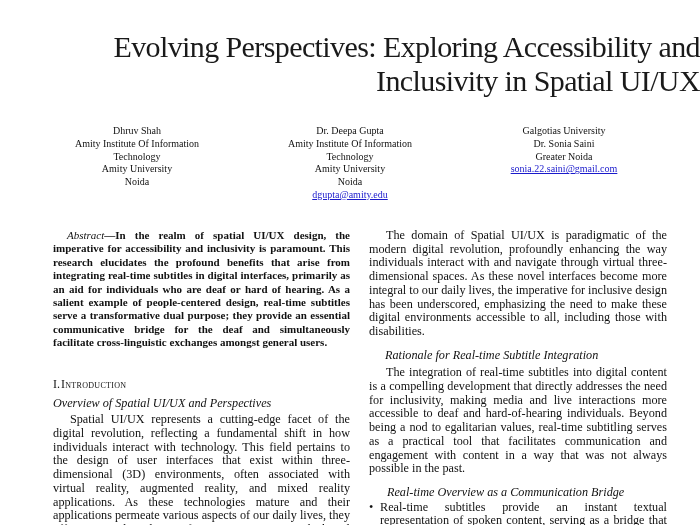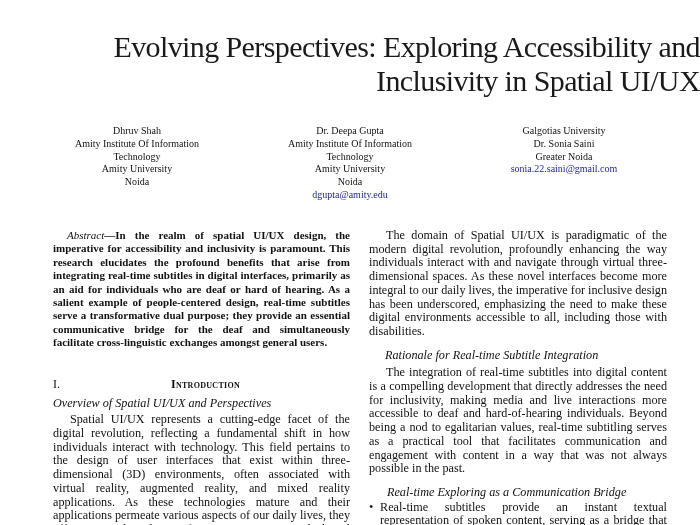--- a/index.html
+++ b/index.html
@@ -42,20 +42,21 @@
       top: 0;
       width: 220px;
       text-align: center;
       font-size: 10px;
       line-height: 12.8px;
     }
     .author .line { display: block; }
     .author .email {
       display: block;
       color: #1a1acc;
+      text-decoration: underline;
     }
     .author-1 { left: 27px; }
     .author-2 { left: 240px; }
     .author-3 { left: 454px; }
 
     .col {
       position: absolute;
       top: 229px;
       width: 297px;
       font-size: 12.2px;
@@ -80,24 +81,23 @@
       height: 14px;
       font-size: 12px;
     }
     .section-num {
       position: absolute;
       left: 0; top: 0;
     }
     .section-title {
       position: absolute;
       left: 8px; right: 0; top: 0;
-      text-align: center;
+      text-align: left;
       font-variant: small-caps;
       letter-spacing: 0.3px;
-      font-weight: bold;
     }
     .subheading {
       font-style: italic;
       margin: 5px 0 3px 0;
       font-size: 12.2px;
     }
     .para {
       margin: 0;
       text-indent: 17px;
     }
@@ -164,20 +164,20 @@
     <div class="subheading">Overview of Spatial UI/UX and Perspectives</div>
     <p class="para">Spatial UI/UX represents a cutting-edge facet of the digital revolution, reflecting a fundamental shift in how individuals interact with technology. This field pertains to the design of user interfaces that exist within three-dimensional (3D) environments, often associated with virtual reality, augmented reality, and mixed reality applications. As these technologies mature and their applications permeate various aspects of our daily lives, they offer unprecedented ways for users to interact with digital content by moving and acting within virtual spaces that mimic real-world dimensions.</p>
   </div>
 
   <div class="col col-right">
     <p class="para">The domain of Spatial UI/UX is paradigmatic of the modern digital revolution, profoundly enhancing the way individuals interact with and navigate through virtual three-dimensional spaces. As these novel interfaces become more integral to our daily lives, the imperative for inclusive design has been underscored, emphasizing the need to make these digital environments accessible to all, including those with disabilities.</p>
 
     <div class="right-sub">Rationale for Real-time Subtitle Integration</div>
     <p class="para">The integration of real-time subtitles into digital content is a compelling development that directly addresses the need for inclusivity, making media and live interactions more accessible to deaf and hard-of-hearing individuals. Beyond being a nod to egalitarian values, real-time subtitling serves as a practical tool that facilitates communication and engagement with content in a way that was not always possible in the past.</p>
 
-    <div class="right-sub-indent">Real-time Exploring as a Communication Bridge</div>
+    <div class="right-sub-indent">Real-time Overview as a Communication Bridge</div>
     <p class="bullet">
       <span class="dot">•</span>
       <span>Real-time subtitles provide an instant textual representation of spoken content, serving as a bridge that connects deaf and hard-of-hearing users to live events, broadcasts, and interactions.</span>
     </p>
   </div>
 
 </div>
 
 </body></html>

